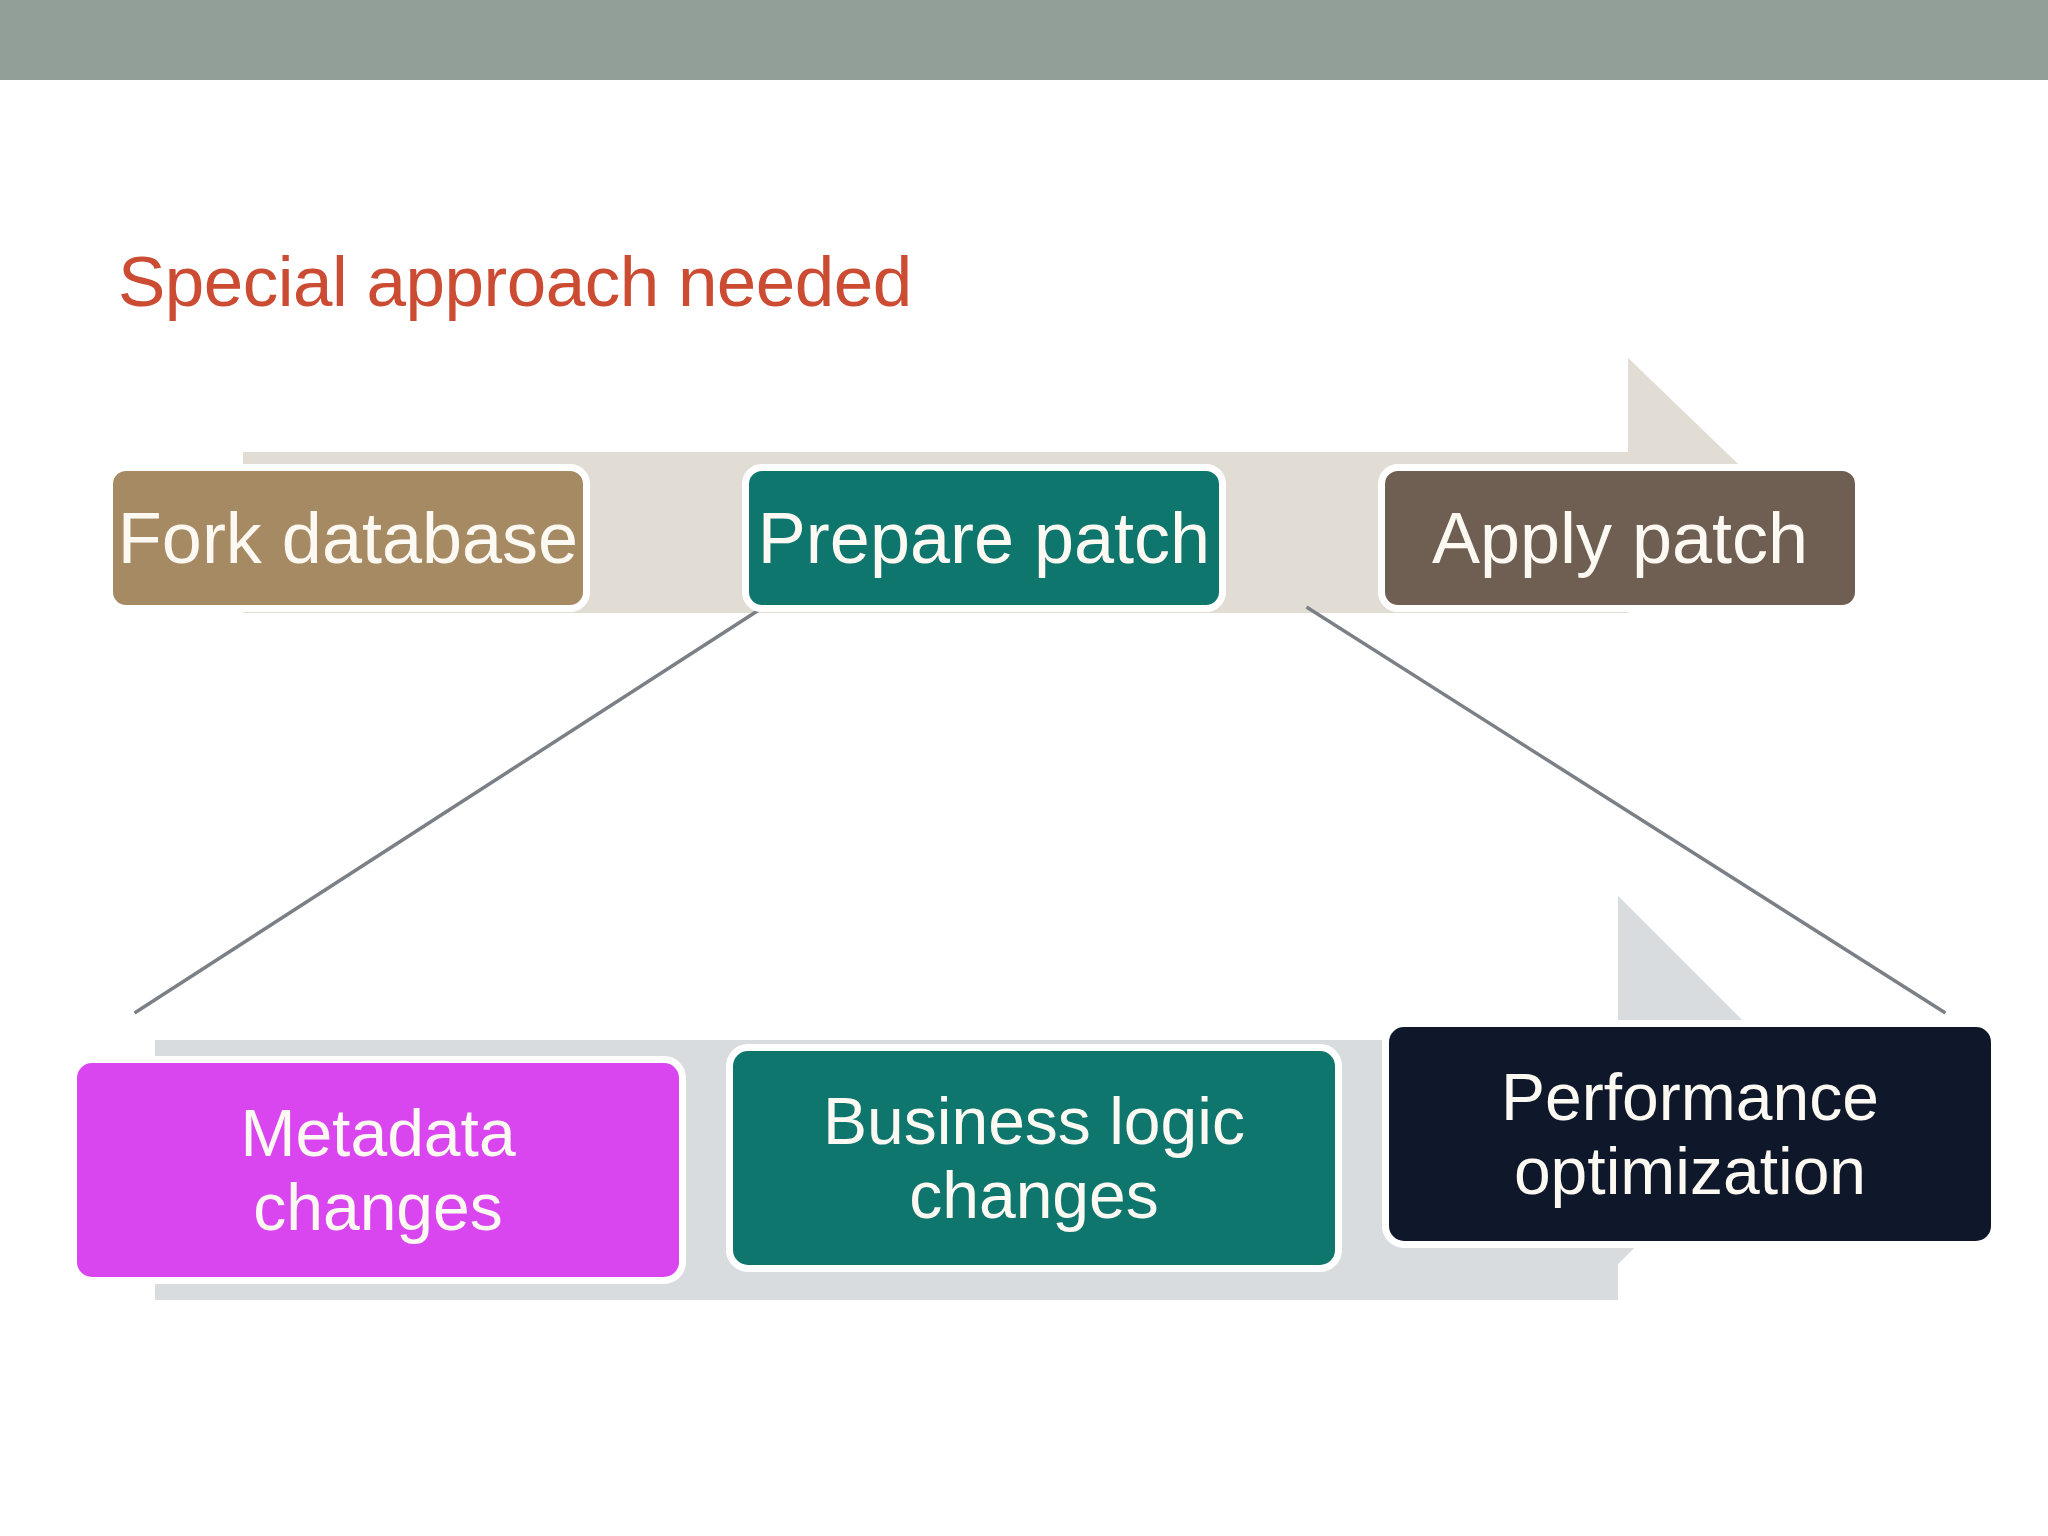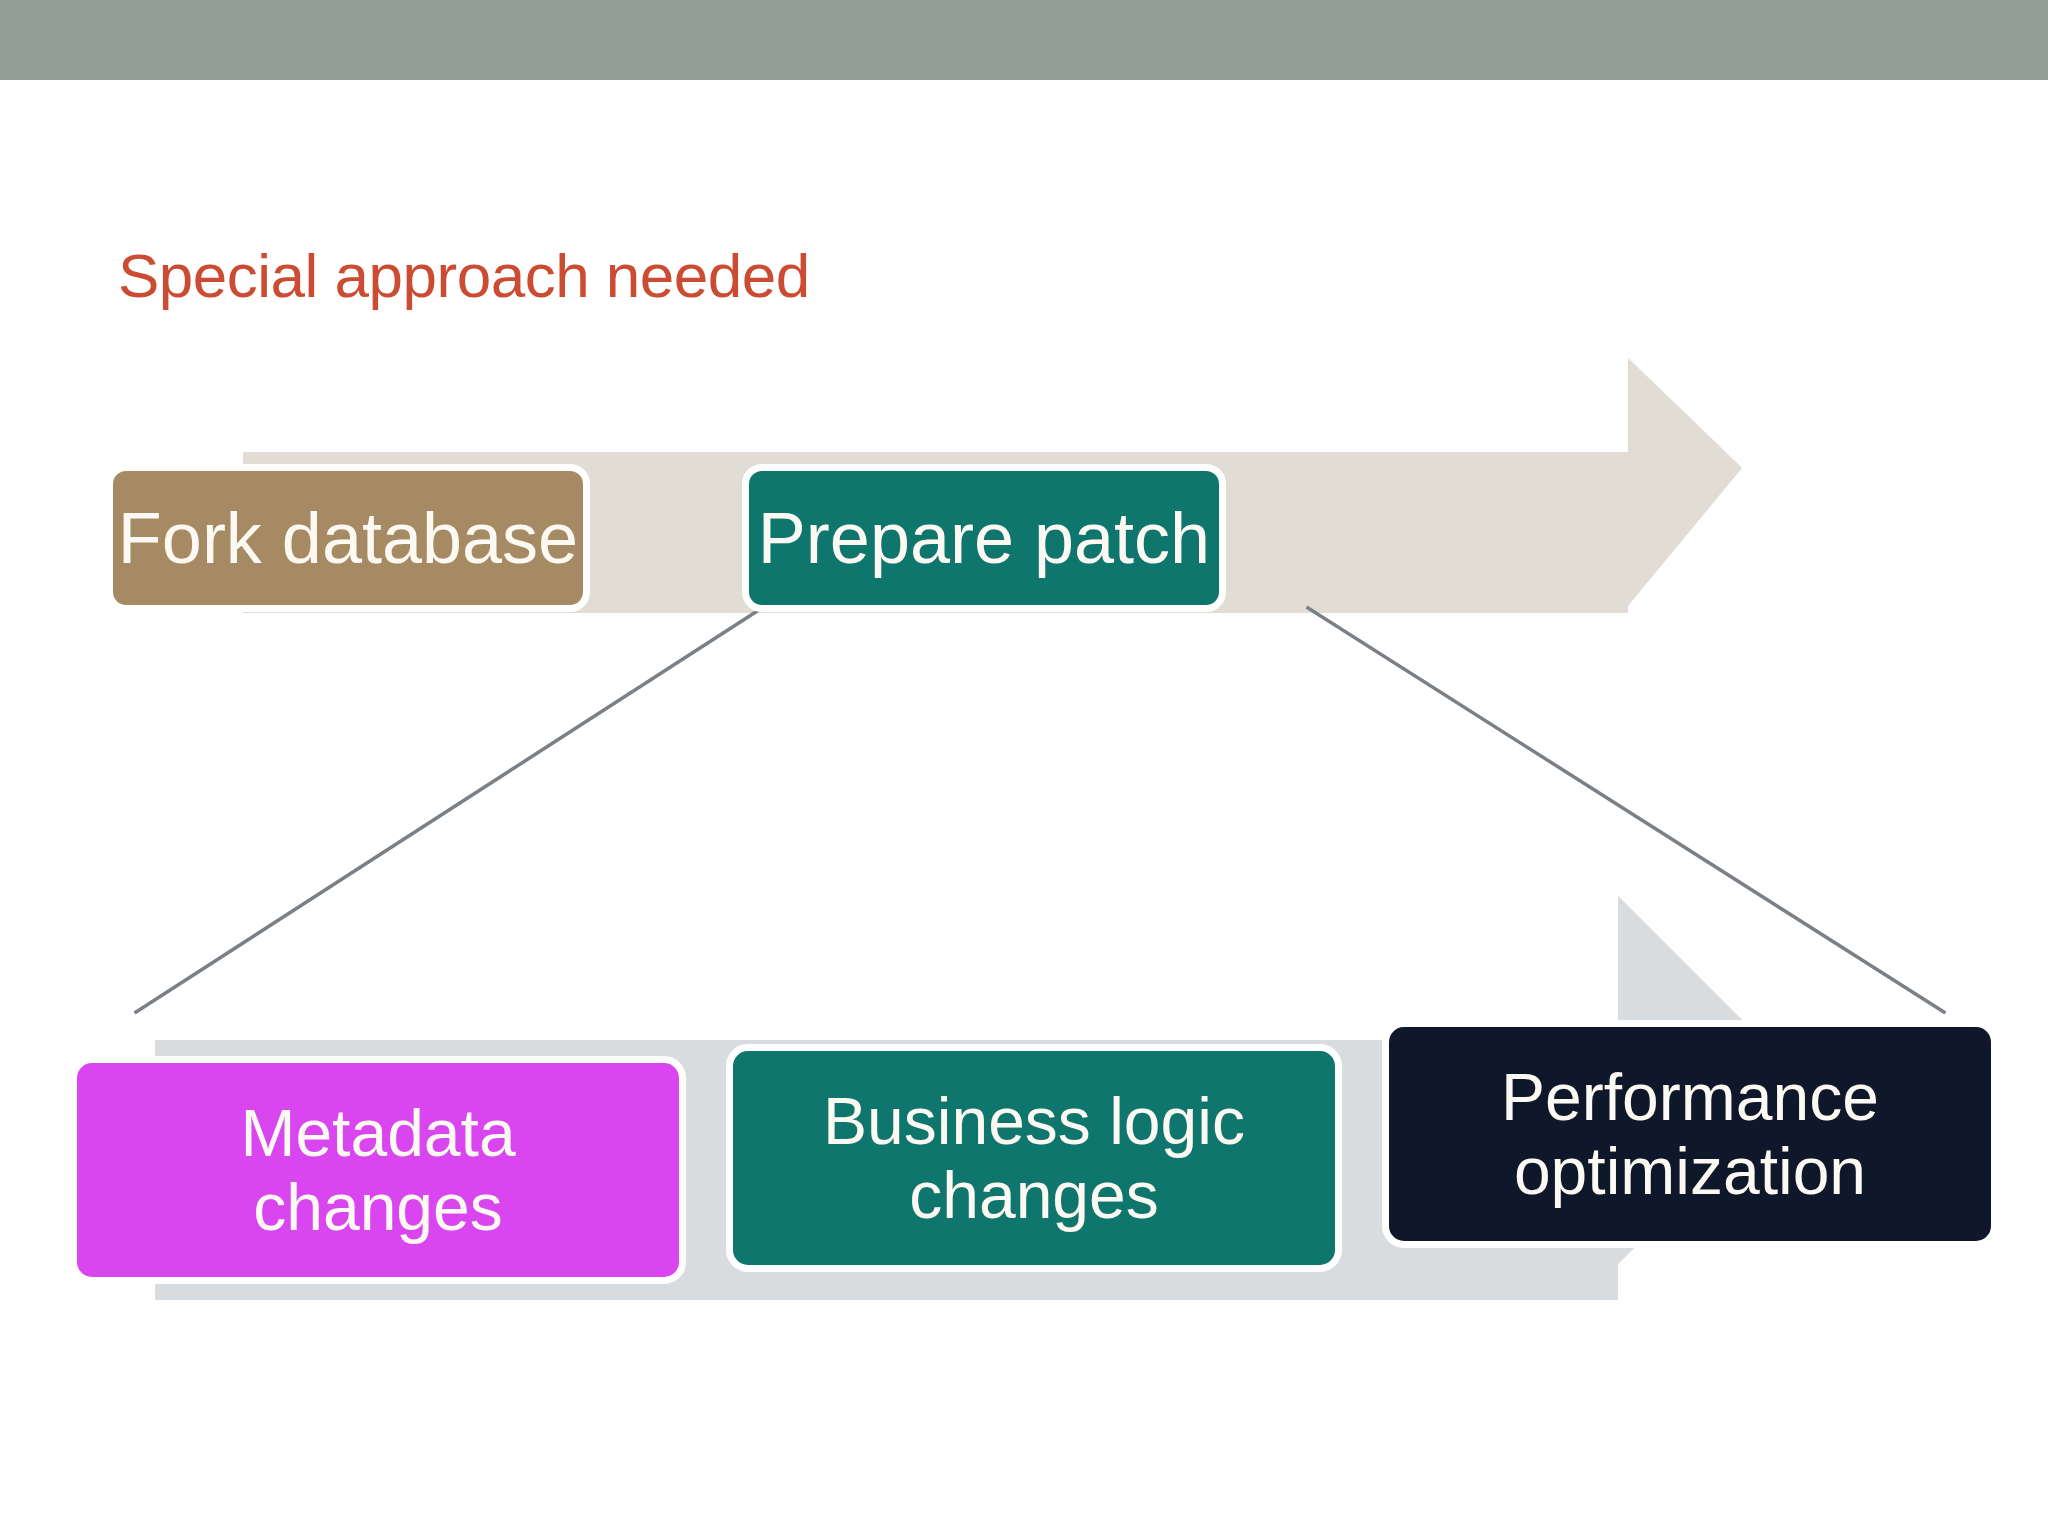--- a/index.html
+++ b/index.html
@@ -23,21 +23,21 @@
     width: 2048px;
     height: 80px;
     background: #929F99;
   }
 
   
   #slide-title {
     position: absolute;
     left: 118px;
     top: 178px;
-    font-size: 62px;
+    font-size: 71px;
     line-height: 112px;
     font-weight: normal;
     color: #CB4B33;
     letter-spacing: -0.5px;
     white-space: nowrap;
   }
 
   
   #diagram {
     position: absolute;
@@ -130,20 +130,21 @@
       <g>
         <line x1="762" y1="608" x2="136" y2="1012" stroke="#7A8085" stroke-width="3.5" stroke-linecap="square"></line>
         <line x1="1308" y1="608" x2="1944" y2="1012" stroke="#7A8085" stroke-width="3.5" stroke-linecap="square"></line>
       </g>
     </svg>
 
     <div class="chip row-top" id="chip-fork">Fork database</div>
 
     <div class="chip row-top" id="chip-prepare">Prepare patch</div>
 
+    <div class="chip row-top" id="chip-apply">Apply patch</div>
 
     <div class="chip row-bottom" id="chip-metadata">Metadata
 changes</div>
 
     <div class="chip row-bottom" id="chip-business">Business logic
 changes</div>
 
     <div class="chip row-bottom" id="chip-perf">Performance
 optimization</div>
 

